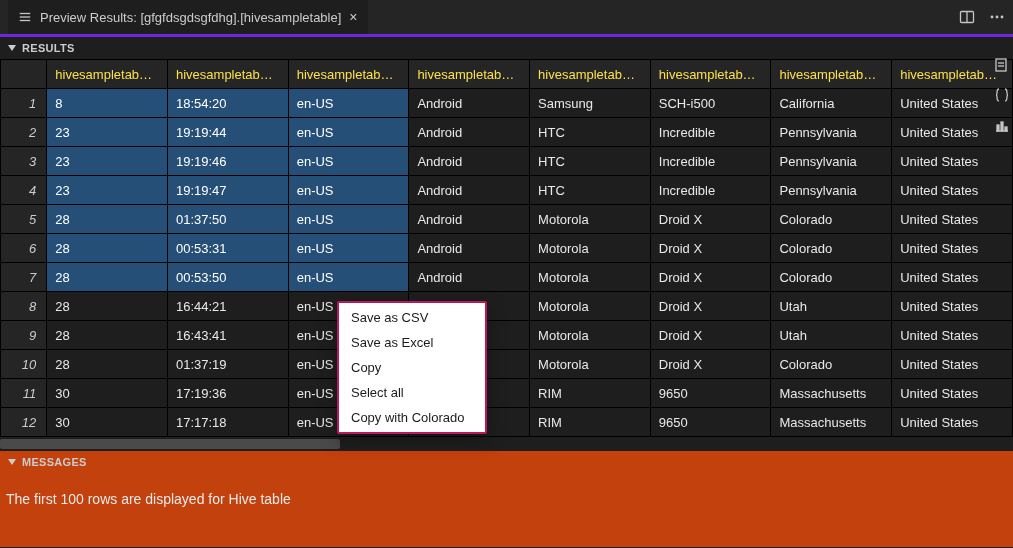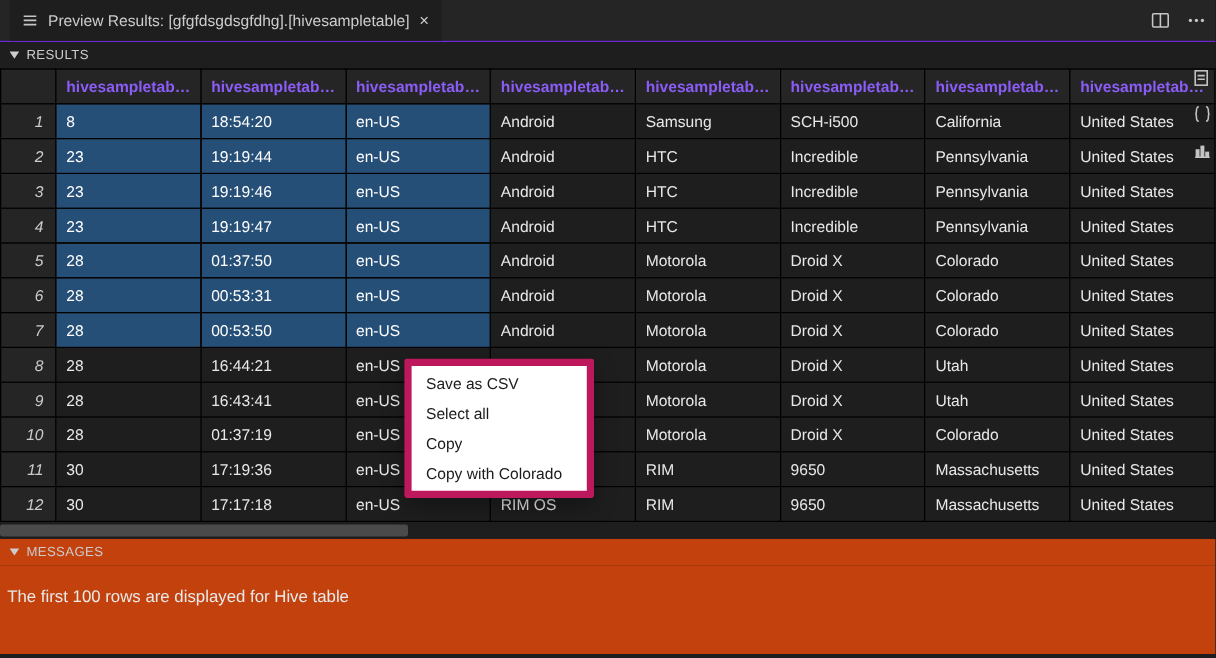--- a/index.html
+++ b/index.html
@@ -12,21 +12,21 @@
     font-family: "Segoe UI", "Helvetica Neue", Arial, sans-serif;
     font-size: 13px;
     overflow: hidden;
   }
   .titlebar {
     display: flex;
     align-items: center;
     height: 34px;
     background: #252526;
     padding: 0 8px;
-    border-bottom: 1px solid #6d28d9;
+    border-bottom: 3px solid #6d28d9;
   }
   .titlebar .tab {
     display: flex;
     align-items: center;
     gap: 8px;
     padding: 0 10px;
     height: 100%;
     background: #1e1e1e;
   }
   .titlebar .tab-title {
@@ -48,21 +48,21 @@
 
   .section-header {
     display: flex;
     align-items: center;
     gap: 6px;
     height: 22px;
     padding: 0 8px;
     background: #1e1e1e;
     font-size: 11px;
     letter-spacing: .3px;
-    font-weight: 400;
+    font-weight: 700;
     color: #cccccc;
   }
   .section-header .caret {
     width: 8px; height: 8px;
     display: inline-block;
   }
   .section-header .caret svg { display:block; }
 
   .table-wrap {
     position: relative;
@@ -80,22 +80,22 @@
     height: 28px;
     padding: 0 8px;
     text-align: left;
     overflow: hidden;
     white-space: nowrap;
     text-overflow: clip;
     color: #e8e8e8;
   }
   table.results th {
     background: #252526;
-    font-weight: 700;
-    color: #8b5cf6;
+    font-weight: 400;
+    color: #fde047;
   }
   table.results th.rownum-head {
     background: #252526;
   }
   table.results td.rownum {
     text-align: right;
     font-style: italic;
     color: #cccccc;
     background: #252526;
     padding-right: 10px;
@@ -123,21 +123,21 @@
     cursor: pointer;
   }
 
   .context-menu {
     position: absolute;
     top: 242px;
     left: 337px;
     width: 146px;
     background: #ffffff;
     color: #1b1b1b;
-    border: 6px solid #be185d;
+    border: 2px solid #be185d;
     box-shadow: 0 6px 18px rgba(0,0,0,.35);
     border-radius: 2px;
     z-index: 20;
     padding: 2px 0;
   }
   .context-menu .item {
     padding: 5px 12px;
     font-size: 13px;
     cursor: default;
     white-space: nowrap;
@@ -376,22 +376,23 @@
             <td>RIM</td>
             <td>9650</td>
             <td>Massachusetts</td>
             <td>United States</td>
           </tr>
         </tbody>
     </table>
 
     <div class="context-menu" id="context-menu">
         <div class="item">Save as CSV</div>
+        <div class="item">Save as Excel</div>
+        <div class="item">Copy</div>
         <div class="item">Select all</div>
-        <div class="item">Copy</div>
         <div class="item">Copy with Colorado</div>
       </div>
   </div>
 
   <div class="hscroll">
     <div class="thumb"></div>
   </div>
 
   <div class="section-header" style="background:#c2410c">
     <span class="caret">

